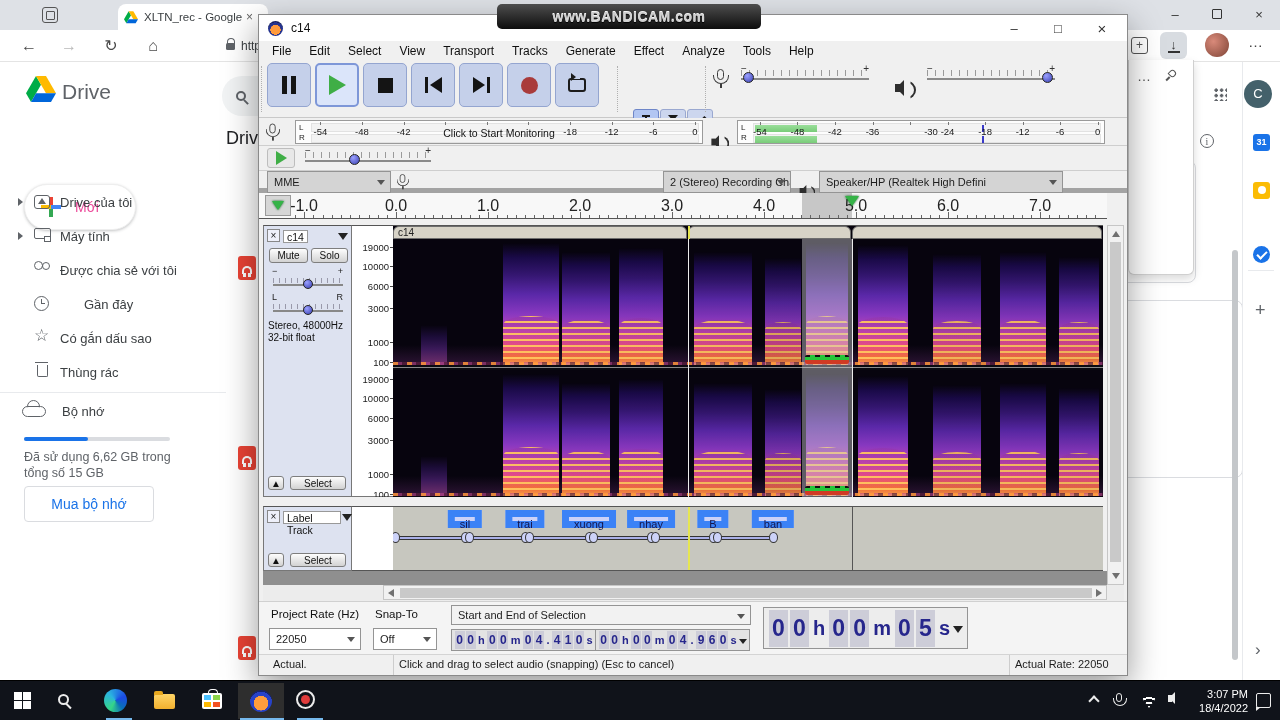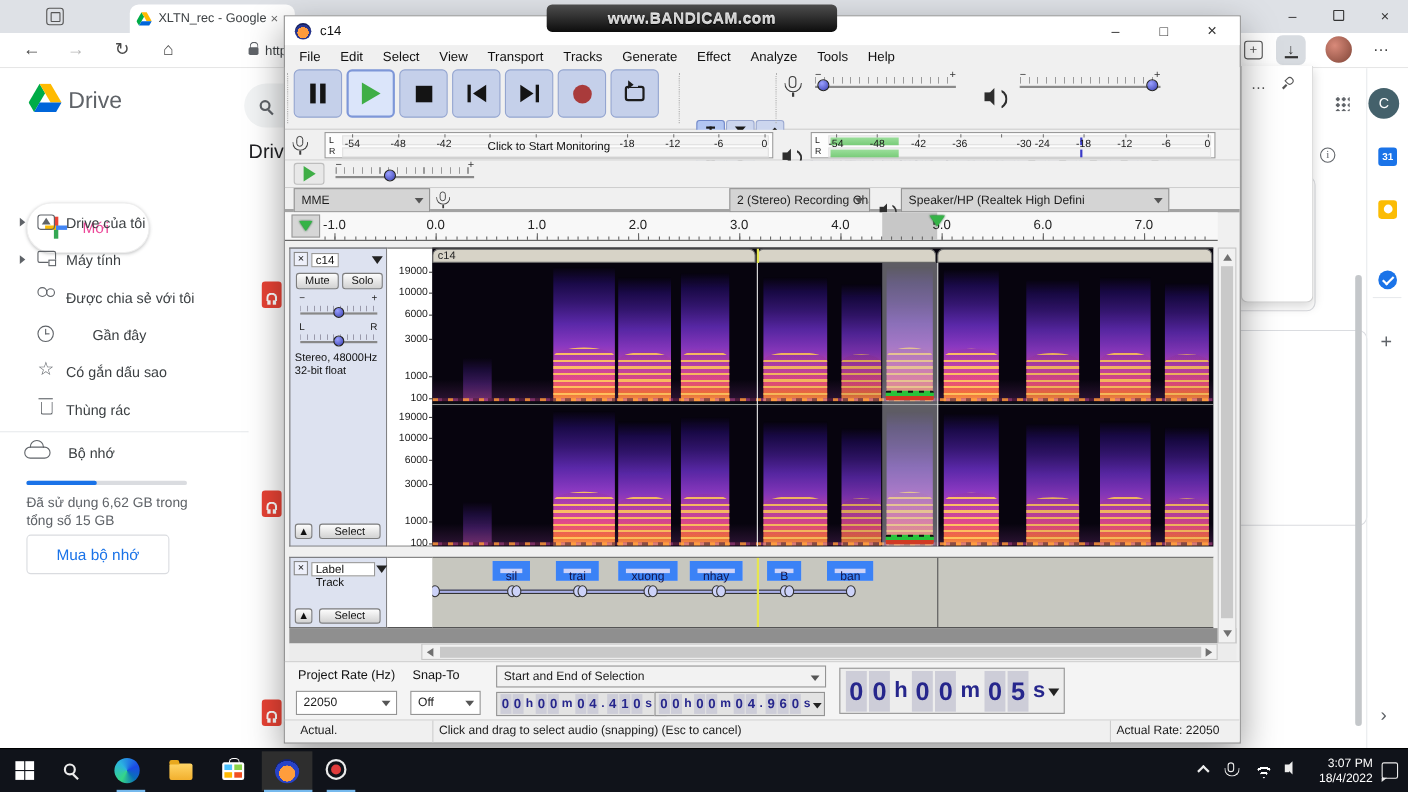--- a/index.html
+++ b/index.html
@@ -120,21 +120,21 @@
   .mlabel{position:absolute;top:5px;font-size:9.5px;color:#1a1a1a;transform:translateX(-50%)}
   .mtick{position:absolute;top:1px;width:1px;height:3px;background:#777}
   .greenbar{position:absolute;left:1px;top:1px;height:7px;background:linear-gradient(#9ade9a,#79cc79);width:18%}
   .peak{position:absolute;top:1px;width:2px;height:7px;background:#3a3ac8}
   
   .combo{position:absolute;height:22px;background:#d4d4d4;border:1px solid #949494;font-size:11px;color:#1d1d1d;display:flex;align-items:center;padding:0 16px 0 6px;white-space:nowrap;overflow:hidden}
   .combo::after{content:'';position:absolute;right:5px;top:8px;border:4px solid transparent;border-top:5px solid #555}
   .combo.lite{background:#f2f2f2}
   
   #ruler{left:0;top:178px;width:848px;height:26px;background:#f8f8f8;border-bottom:1px solid #555}
-  .r-num{position:absolute;top:4px;font-size:12px;color:#222;transform:translateX(-50%)}
+  .r-num{position:absolute;top:4px;font-size:16px;color:#222;transform:translateX(-50%)}
   .r-tick{position:absolute;bottom:0;width:1px;background:#666}
   .r-sel{position:absolute;top:0;bottom:0;background:#c7c7c7}
   .ph-tri{position:absolute;width:0;height:0;border-left:7px solid transparent;border-right:7px solid transparent;border-top:10px solid #35b347;filter:drop-shadow(0 0 1px #035813)}
   
   .tpanel{position:absolute;left:4px;width:89px;background:#dde2f0;border:1px solid #777;border-top:1px solid #555}
   .tp-x{position:absolute;left:3px;top:3px;width:13px;height:13px;border:1px solid #888;background:#eef0fa;font-size:10px;line-height:11px;text-align:center;color:#222}
   .tp-name{position:absolute;left:19px;top:4px;font-size:10.5px;color:#111;background:#fff;border:1px solid #999;padding:0 3px;height:13px;line-height:12px}
   .tp-caretd{position:absolute;width:0;height:0;border-left:5px solid transparent;border-right:5px solid transparent;border-top:7px solid #222}
   .tp-btn{position:absolute;background:linear-gradient(#fdfdfd,#d2d2d2);border:1px solid #7e7e7e;border-radius:3px;font-size:10px;color:#111;text-align:center;line-height:13px}
   .tp-info{position:absolute;font-size:10px;color:#111;line-height:12px}
@@ -535,21 +535,21 @@
       </div>
       <div class="slider" style="left:46px;top:1px;width:126px">
         <span class="pm" style="left:0">−</span>
           <span class="pm" style="right:0">+</span>
         <div class="ticks"></div>
           <div class="line"></div>
           <div class="knob" style="left:44px"></div>
       </div>
     </div>
 
-    <div class="a" style="left:0;top:156px;width:100%;height:22px;background:#f0f0f0;border-bottom:3px solid #a3a3a3">
+    <div class="a" style="left:0;top:156px;width:100%;height:22px;background:#f0f0f0;border-bottom:5px solid #a3a3a3">
       <div class="combo" style="left:8px;top:0;width:124px">MME</div>
       <div class="a micico" style="left:140px;top:2px;transform:scale(.8)"></div>
       <div class="combo" style="left:404px;top:0;width:128px">2 (Stereo) Recording Chann</div>
       <div class="a spkico" style="left:540px;top:5px;transform:scale(.75)"></div>
       <div class="combo" style="left:560px;top:0;width:244px">Speaker/HP (Realtek High Defini</div>
     </div>
 
     <div class="a" id="ruler">
       <div class="a" style="left:6px;top:2px;width:26px;height:21px;background:#d6d6d6;border:1px solid #9a9a9a;display:flex;align-items:center;justify-content:center">
         <span style="width:0;height:0;border-left:6px solid transparent;border-right:6px solid transparent;border-top:9px solid #35b347;filter:drop-shadow(0 0 1px #035813)"></span>

